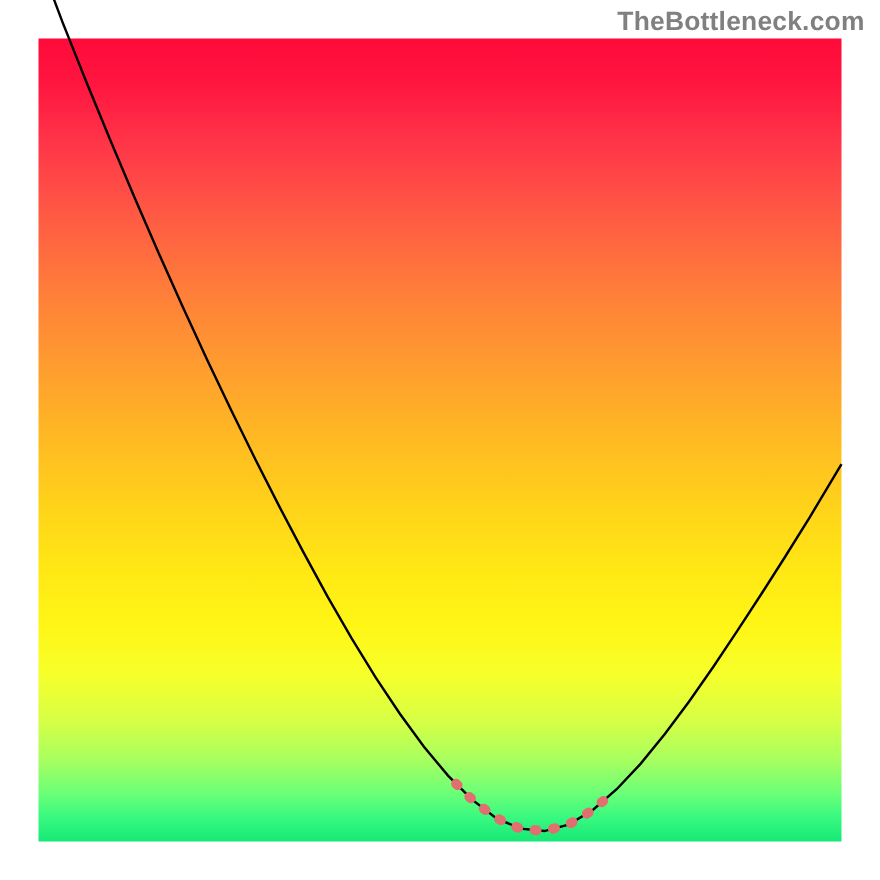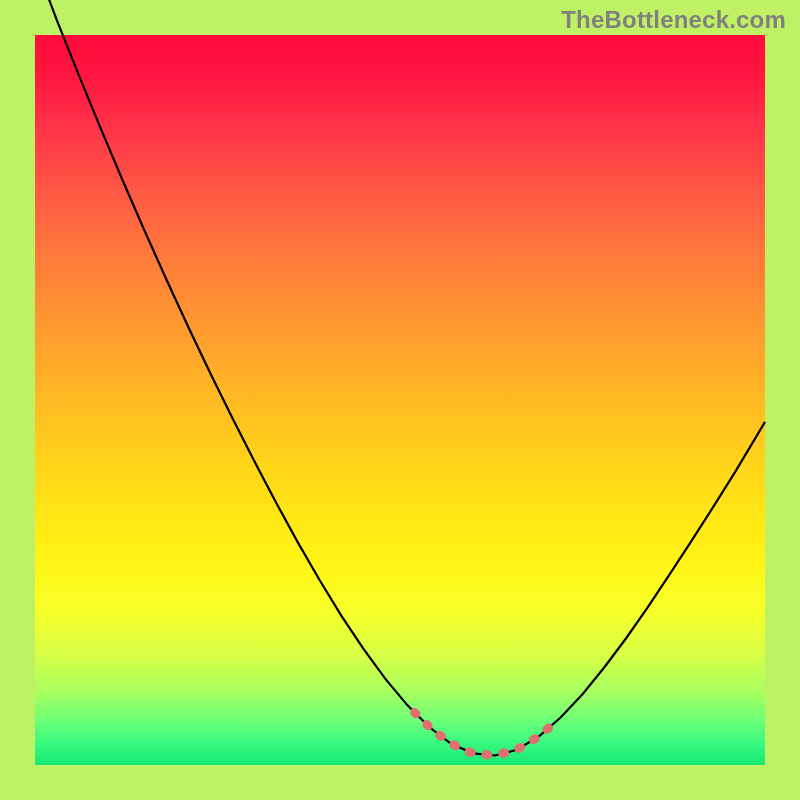--- a/index.html
+++ b/index.html
@@ -10,21 +10,21 @@
     background: #000;
     overflow: hidden;
     font-family: Arial, Helvetica, sans-serif;
   }
   .frame {
     position: absolute;
     left: 0;
     top: 0;
     width: 800px;
     height: 800px;
-    background: #bef264;
+    background: #ffffff;
   }
   .watermark {
     position: absolute;
     top: 6px;
     right: 14px;
     color: #808080;
     font-size: 24px;
     font-weight: 600;
     letter-spacing: 0.2px;
     user-select: none;

